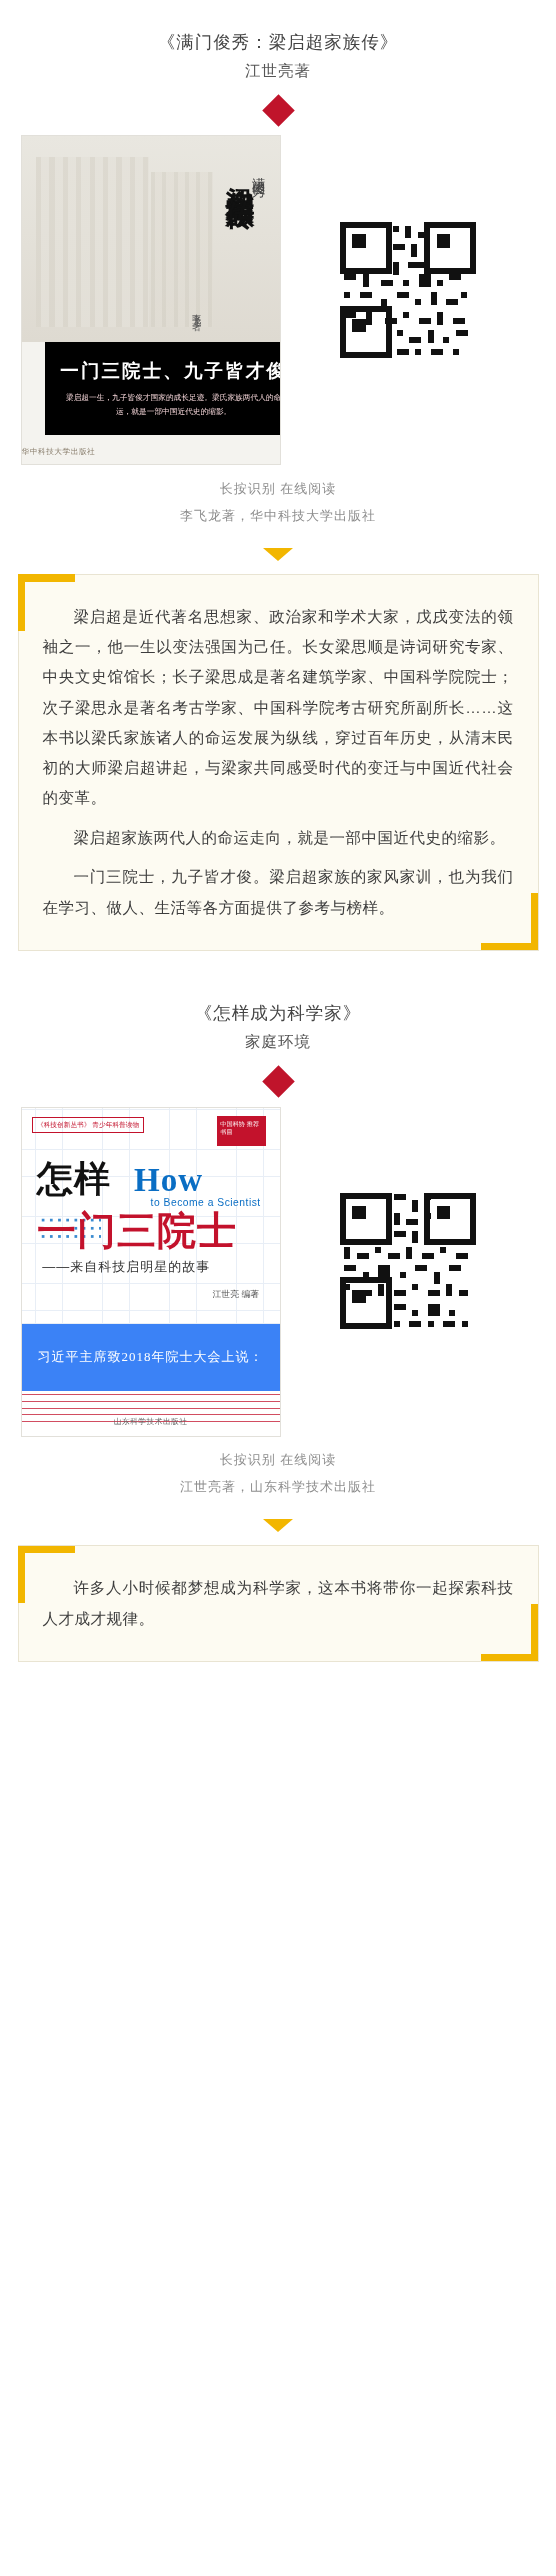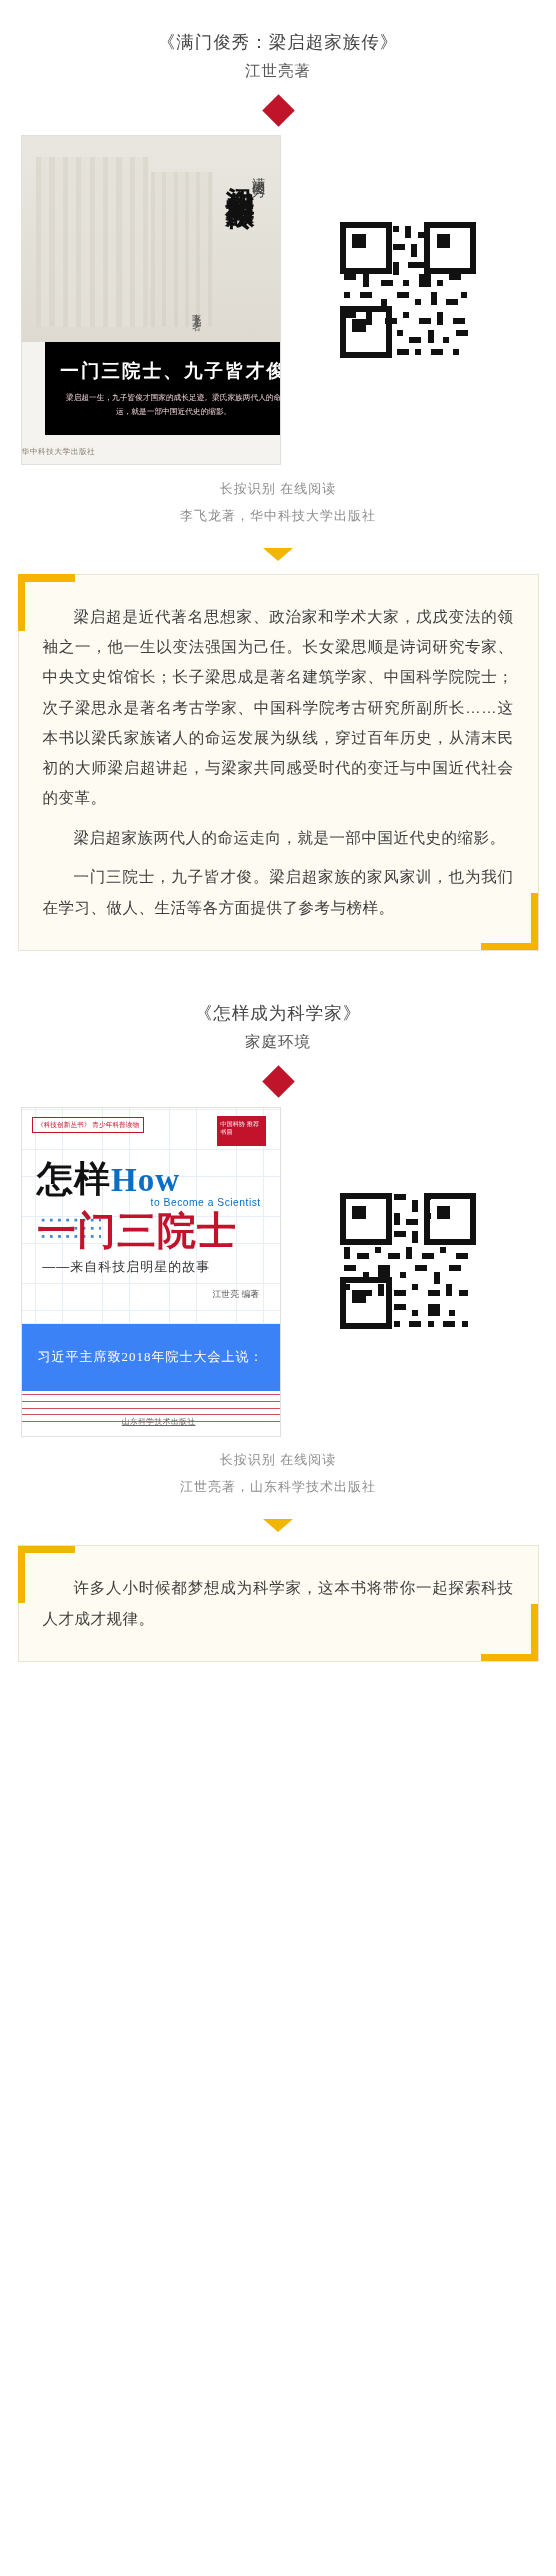--- a/index.html
+++ b/index.html
@@ -210,21 +210,21 @@
   }
   .c2 .redsq{
     position:absolute;right:13.4px;top:8.2px;width:49px;height:30px;background:#c3122c;
   }
   .c2 .redsq span{color:#fff;font-size:6.2px;display:block;padding:4.1px 3.1px;line-height:1.4;}
   .c2 .h1{
     position:absolute;left:15.5px;top:47px;
     font-size:36px;font-weight:bold;color:#111;letter-spacing:1px;
     font-family:"Liberation Serif","DejaVu Serif",serif;
   }
-  .c2 .h1 em{color:#0a6ec4;font-style:normal;font-size:33px;}
+  .c2 .h1 em{color:#0a6ec4;font-style:normal;font-size:33px;margin-left:23px;}
   .c2 .h2{
     position:absolute;left:15.5px;top:96px;
     font-size:39px;font-weight:bold;color:#111;letter-spacing:1px;
     font-family:"Liberation Serif","DejaVu Serif",serif;
   }
   .c2 .h2 em{color:#c3122c;font-style:normal;}
   .c2 .en{
     position:absolute;left:129px;top:89px;font-size:10.3px;color:#0a6ec4;letter-spacing:0.5px;
   }
   .c2 .dash{
@@ -239,22 +239,22 @@
   .c2 .redband2 .t{
     color:#fff;font-size:13px;text-align:center;padding-top:24px;letter-spacing:1px;
     font-family:"Liberation Serif","DejaVu Serif",serif;
   }
   .c2 .redlines{
     position:absolute;left:0;top:283px;width:100%;height:31px;
     background:repeating-linear-gradient(0deg,#c3122c 0px,#c3122c 1px,transparent 1px,transparent 6.7px);
     opacity:.75;
   }
   .c2 .pub2{
-    position:absolute;left:8px;bottom:8.2px;width:100%;text-align:center;
-    font-size:7.7px;color:#666;letter-spacing:0.5px;text-decoration:underline;
+    position:absolute;left:0;bottom:8.2px;width:100%;text-align:center;
+    font-size:7.7px;color:#666;letter-spacing:0.5px;
   }
   .c2 .dots{
     position:absolute;left:17.5px;top:108px;width:62px;height:26px;
     background:radial-gradient(circle,#0a6ec4 1.3px,transparent 1.5px) 0 0/8.2px 8.2px;
     opacity:.8;
   }
 </style>
 </head>
 <body>
 

